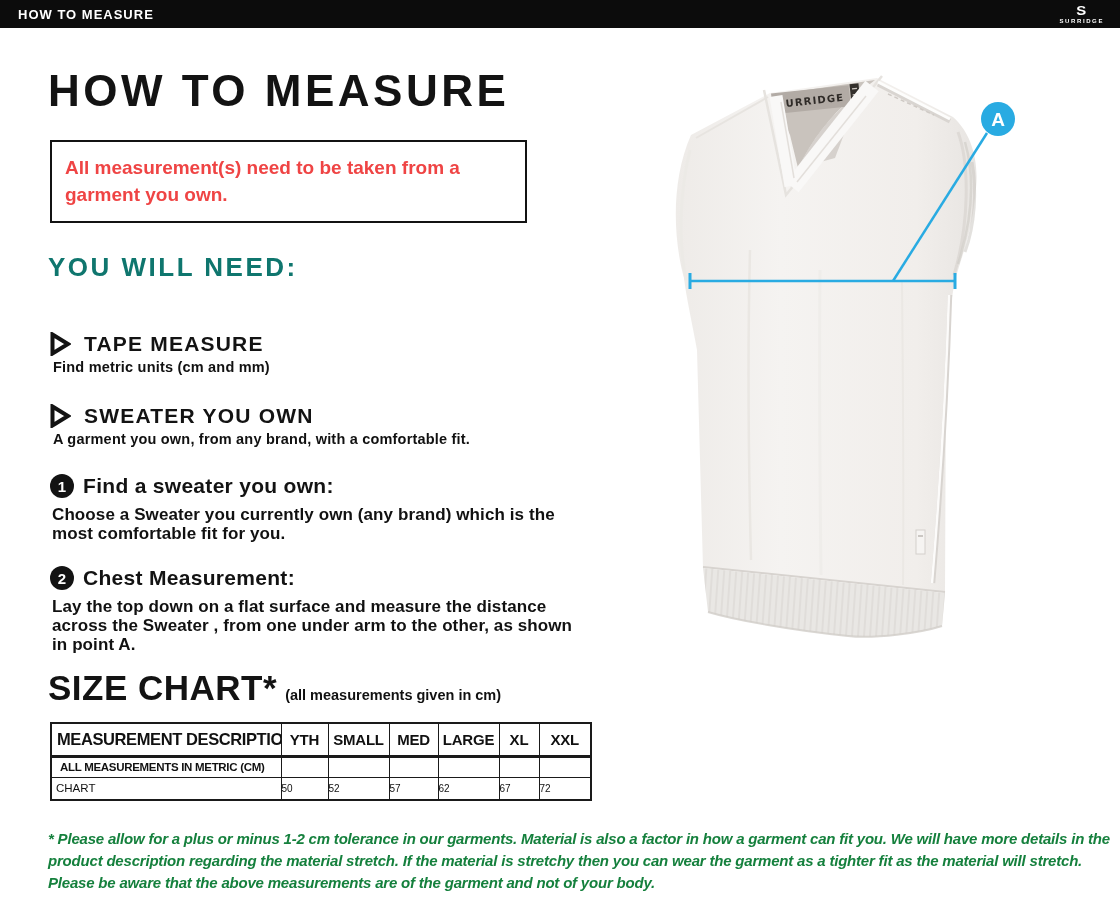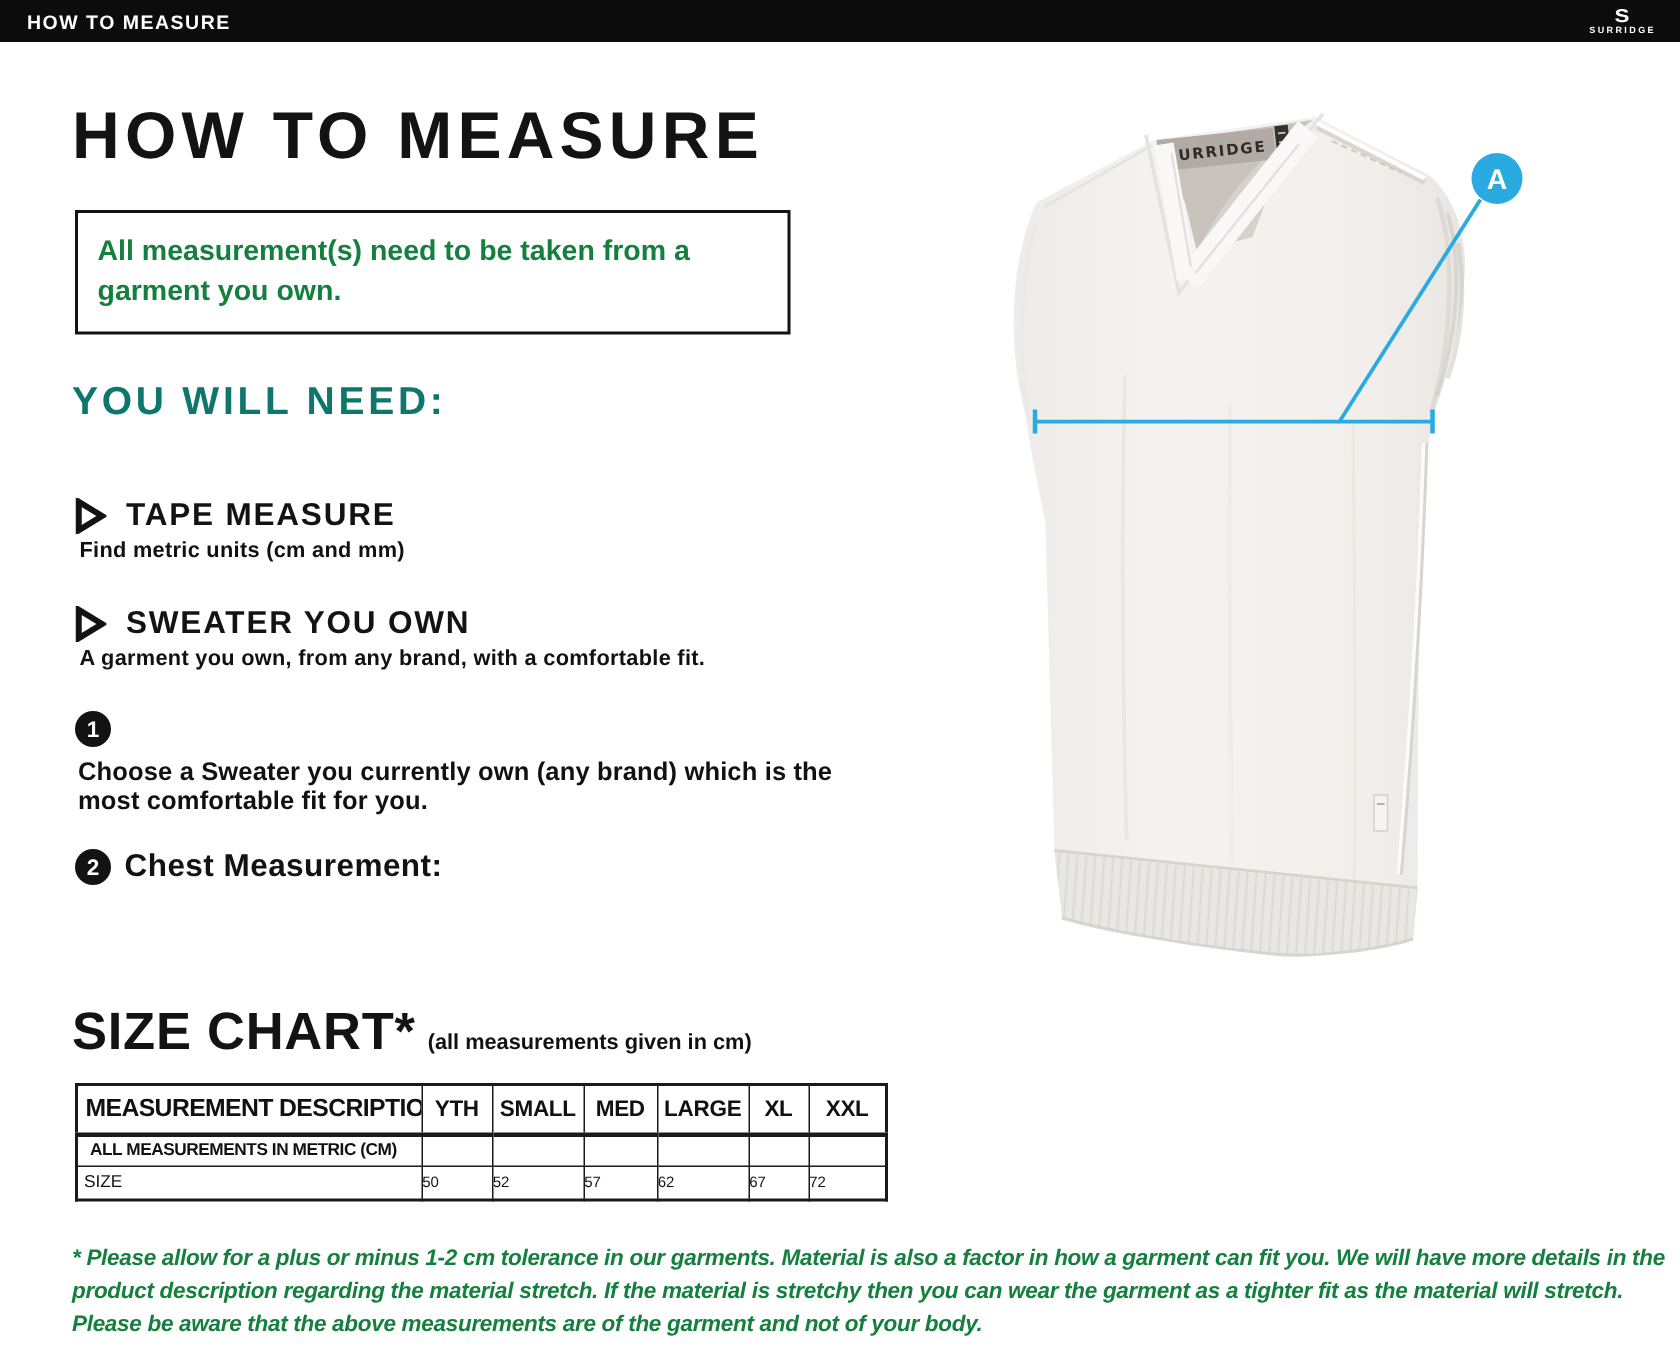--- a/index.html
+++ b/index.html
@@ -29,21 +29,21 @@
     font-size: 6px; font-weight: bold; letter-spacing: 1.6px;
   }
   
   .page-heading {
     position: absolute; left: 48px; top: 66px;
     font-size: 44px; font-weight: 800; letter-spacing: 3.5px; color: #131313;
   }
   .note-box {
     position: absolute; left: 50px; top: 140px; width: 477px;
     border: 2px solid #131313; padding: 12px 13px 13px 13px;
-    font-size: 19px; line-height: 27px; font-weight: bold; color: #15803d;
+    font-size: 19px; line-height: 27px; font-weight: bold; color: #ef4444;
   }
   .ywn-heading {
     position: absolute; left: 48px; top: 252px;
     font-size: 26px; font-weight: 800; letter-spacing: 2.5px; color: #0f766e;
   }
   
   .need-item { position: absolute; left: 50px; margin-top: 16px; }
   .need-item .row { display: flex; align-items: center; }
   .need-item .tri { width: 21px; height: 24px; margin-right: 13px; flex: none; }
   .need-label { font-size: 21px; font-weight: 800; letter-spacing: 1.2px; color: #131313; }
@@ -120,29 +120,31 @@
       <polygon points="2.5,2.5 18,12 2.5,21.5" fill="#fff" stroke="#131313" stroke-width="4" stroke-linejoin="miter"></polygon>
     </svg>
     <span class="need-label">SWEATER YOU OWN</span>
   </div>
   <div class="need-desc">A garment you own, from any brand, with a comfortable fit.</div>
 </div>
 
 <div class="step" style="top:474px;">
   <div class="row">
     <div class="step-num">1</div>
+    <div class="step-title">Find a sweater you own:</div>
   </div>
   <div class="step-desc" style="width:522px;">Choose a Sweater you currently own (any brand) which is the most comfortable fit for you.</div>
 </div>
 
 <div class="step" style="top:566px;">
   <div class="row">
     <div class="step-num">2</div>
     <div class="step-title">Chest Measurement:</div>
   </div>
+  <div class="step-desc" style="width:535px;">Lay the top down on a flat surface and measure the distance across the Sweater , from one under arm to the other, as shown in point A.</div>
 </div>
 
 <div class="sc-heading">
   <span class="sc-title">SIZE CHART*</span>
   <span class="sc-sub">(all measurements given in cm)</span>
 </div>
 
 <table class="size-table">
   <colgroup>
     <col style="width:230px">
@@ -166,21 +168,21 @@
   <tr class="metric">
     <td class="desc">ALL MEASUREMENTS IN METRIC (CM)</td>
     <td></td>
     <td></td>
     <td></td>
     <td></td>
     <td></td>
     <td></td>
   </tr>
   <tr class="vals">
-    <td class="desc">SIZE</td>
+    <td class="desc">CHART</td>
     <td>50</td>
     <td>52</td>
     <td>57</td>
     <td>62</td>
     <td>67</td>
     <td>72</td>
   </tr>
 </tbody>
   </table>
 

